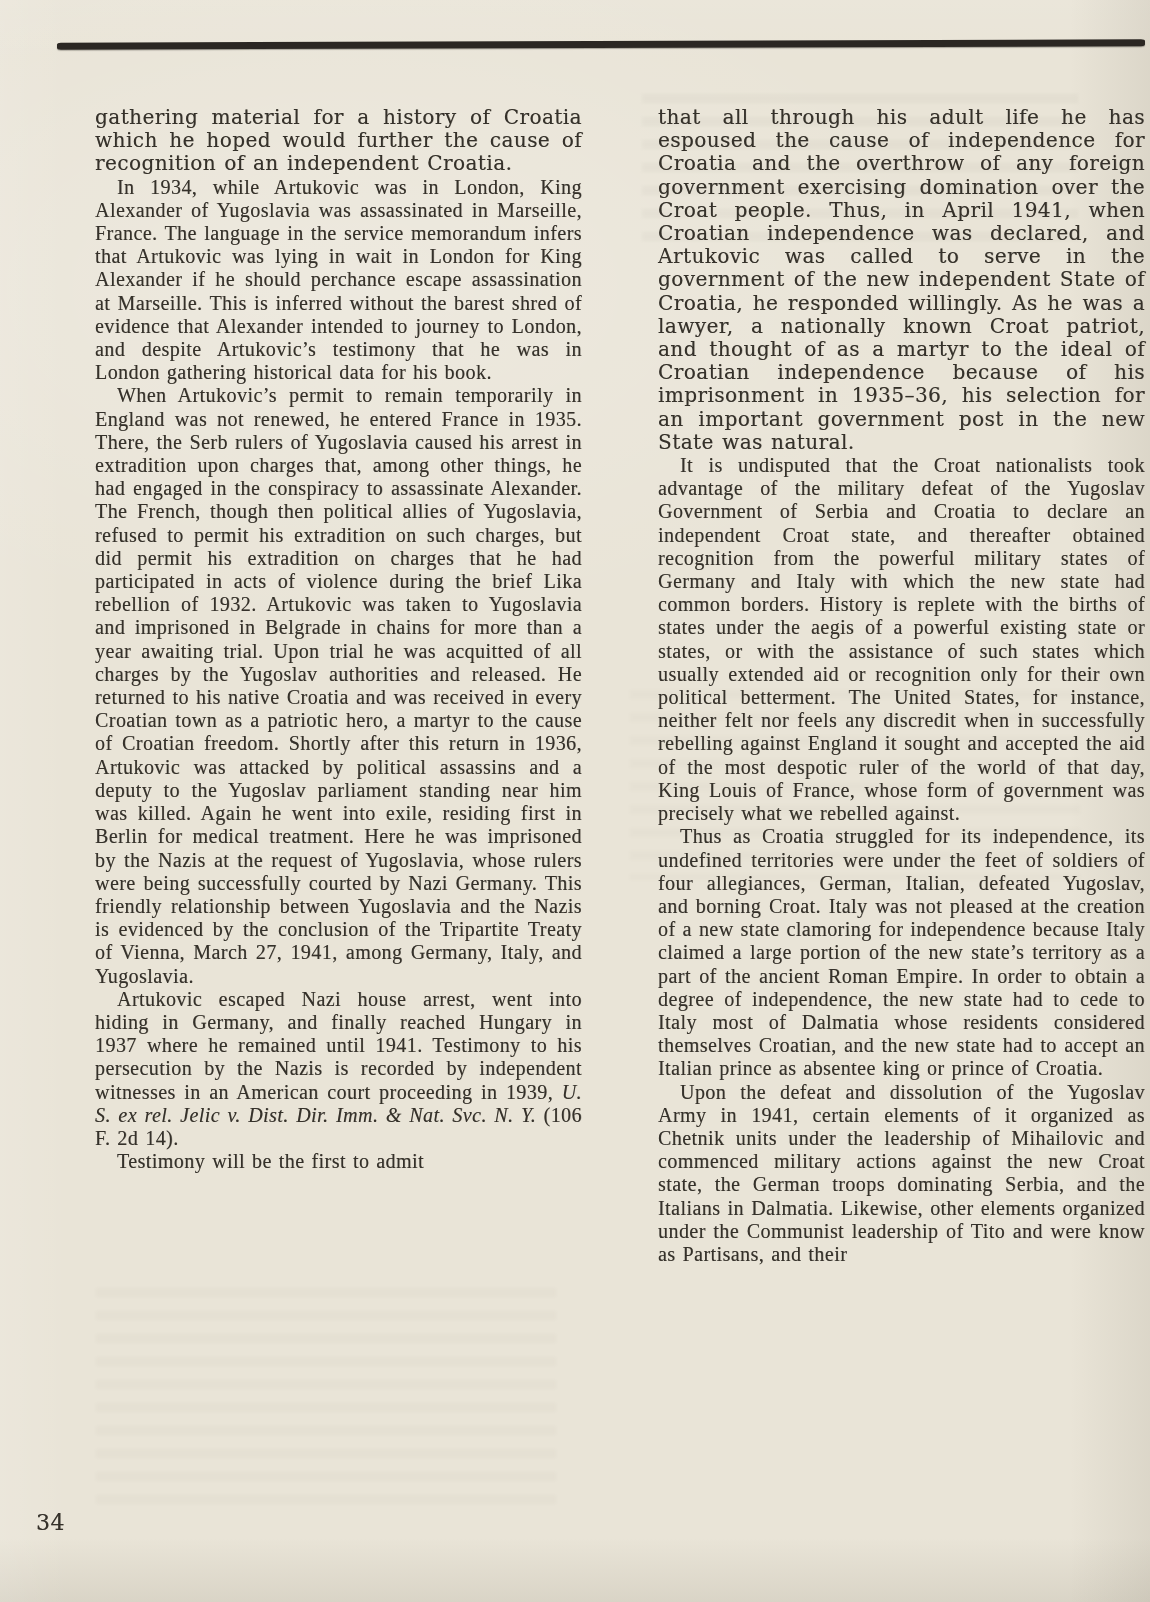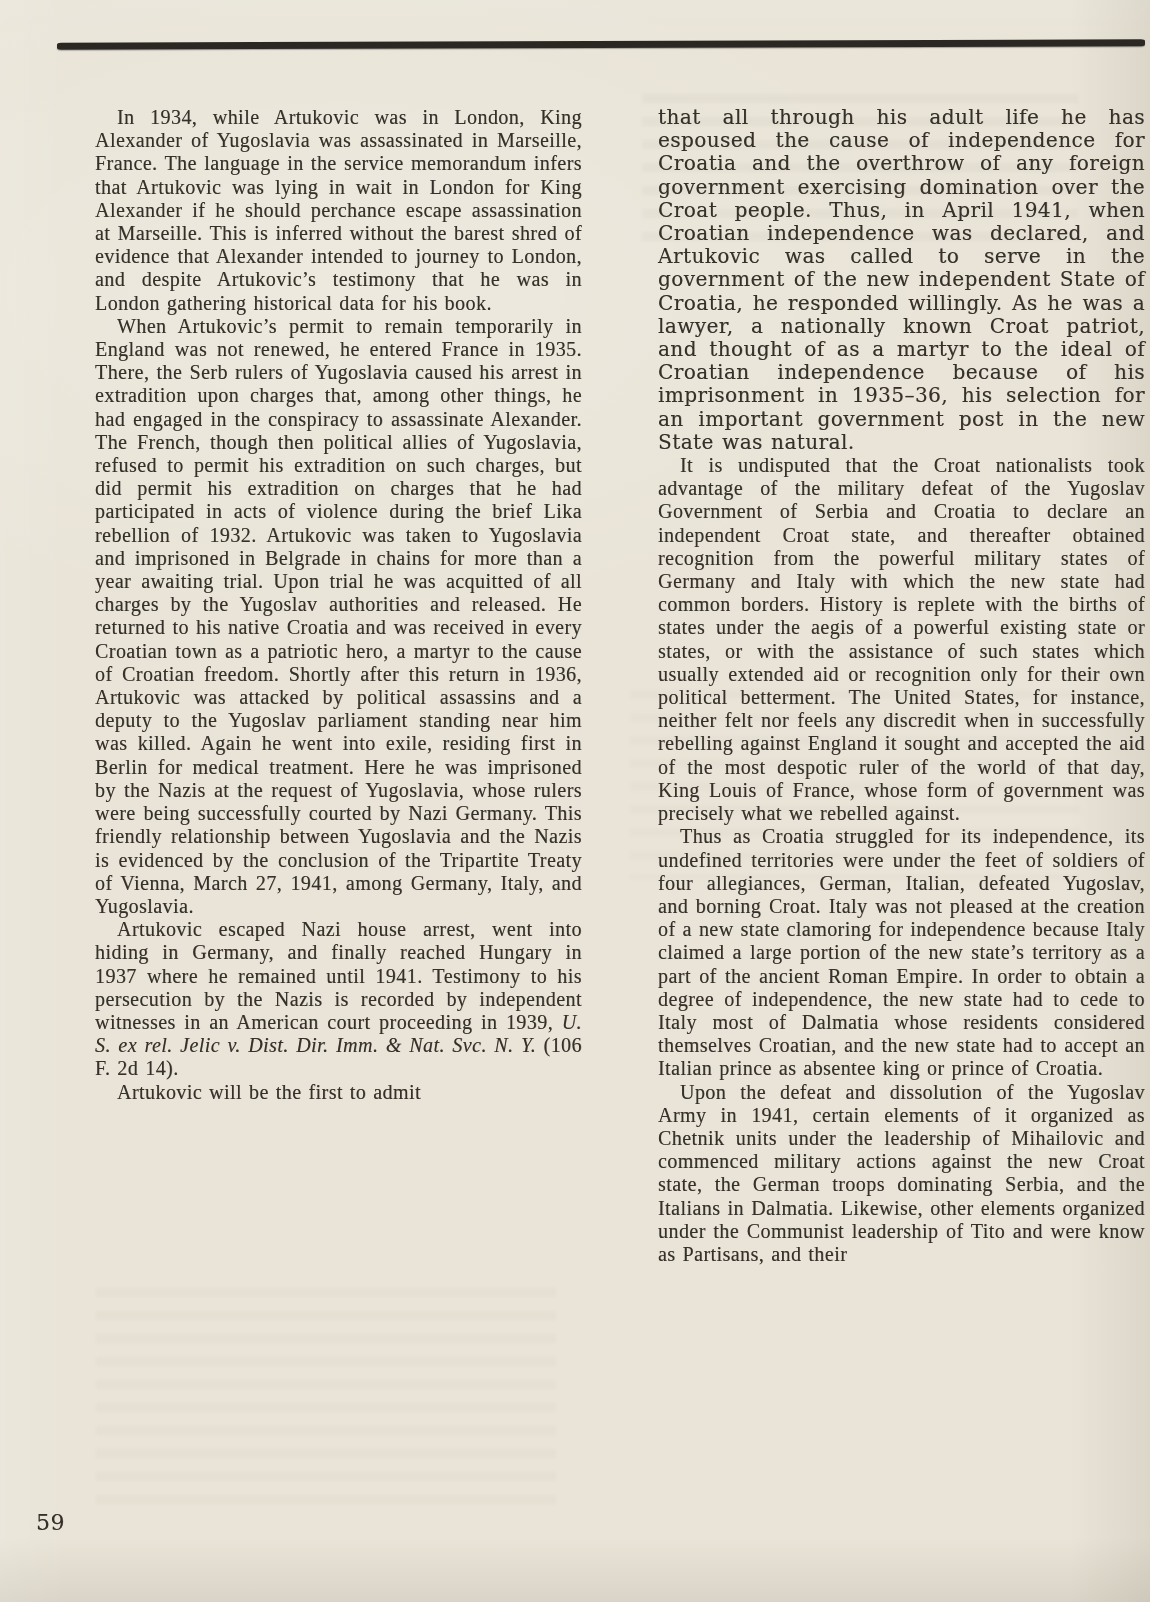--- a/index.html
+++ b/index.html
@@ -79,28 +79,29 @@
 
 <div class="page">
 
   <div class="top-rule"></div>
 
   <div class="ghost ghost-1"></div>
   <div class="ghost ghost-2"></div>
   <div class="ghost ghost-3"></div>
 
   <div class="col col-left">
+    <p class="para">gathering material for a history of Croatia which he hoped would further the cause of recognition of an independent Croatia.</p>
     <p class="para indent">In 1934, while Artukovic was in London, King Alexander of Yugoslavia was assassinated in Marseille, France. The language in the service memorandum infers that Artukovic was lying in wait in London for King Alexander if he should perchance escape assassination at Marseille. This is inferred without the barest shred of evidence that Alexander intended to journey to London, and despite Artukovic’s testimony that he was in London gathering historical data for his book.</p>
     <p class="para indent">When Artukovic’s permit to remain temporarily in England was not renewed, he entered France in 1935. There, the Serb rulers of Yugoslavia caused his arrest in extradition upon charges that, among other things, he had engaged in the conspiracy to assassinate Alexander. The French, though then political allies of Yugoslavia, refused to permit his extradition on such charges, but did permit his extradition on charges that he had participated in acts of violence during the brief Lika rebellion of 1932. Artukovic was taken to Yugoslavia and imprisoned in Belgrade in chains for more than a year awaiting trial. Upon trial he was acquitted of all charges by the Yugoslav authorities and released. He returned to his native Croatia and was received in every Croatian town as a patriotic hero, a martyr to the cause of Croatian freedom. Shortly after this return in 1936, Artukovic was attacked by political assassins and a deputy to the Yugoslav parliament standing near him was killed. Again he went into exile, residing first in Berlin for medical treatment. Here he was imprisoned by the Nazis at the request of Yugoslavia, whose rulers were being successfully courted by Nazi Germany. This friendly relationship between Yugoslavia and the Nazis is evidenced by the conclusion of the Tripartite Treaty of Vienna, March 27, 1941, among Germany, Italy, and Yugoslavia.</p>
     <p class="para indent"><span>Artukovic escaped Nazi house arrest, went into hiding in Germany, and finally reached Hungary in 1937 where he remained until 1941. Testimony to his persecution by the Nazis is recorded by independent witnesses in an American court proceeding in 1939, </span><span class="cite">U. S. ex rel. Jelic v. Dist. Dir. Imm. &amp; Nat. Svc. N. Y.</span><span> (106 F. 2d 14).</span></p>
-    <p class="para indent">Artukovic will be the first to admit</p>
+    <p class="para indent">Testimony will be the first to admit</p>
   </div>
 
   <div class="col col-right">
     <p class="para">that all through his adult life he has espoused the cause of independence for Croatia and the overthrow of any foreign government exercising domination over the Croat people. Thus, in April 1941, when Croatian independence was declared, and Artukovic was called to serve in the government of the new independent State of Croatia, he responded willingly. As he was a lawyer, a nationally known Croat patriot, and thought of as a martyr to the ideal of Croatian independence because of his imprisonment in 1935–36, his selection for an important government post in the new State was natural.</p>
     <p class="para indent">It is undisputed that the Croat nationalists took advantage of the military defeat of the Yugoslav Government of Serbia and Croatia to declare an independent Croat state, and thereafter obtained recognition from the powerful military states of Germany and Italy with which the new state had common borders. History is replete with the births of states under the aegis of a powerful existing state or states, or with the assistance of such states which usually extended aid or recognition only for their own political betterment. The United States, for instance, neither felt nor feels any discredit when in successfully rebelling against England it sought and accepted the aid of the most despotic ruler of the world of that day, King Louis of France, whose form of government was precisely what we rebelled against.</p>
     <p class="para indent">Thus as Croatia struggled for its independence, its undefined territories were under the feet of soldiers of four allegiances, German, Italian, defeated Yugoslav, and borning Croat. Italy was not pleased at the creation of a new state clamoring for independence because Italy claimed a large portion of the new state’s territory as a part of the ancient Roman Empire. In order to obtain a degree of independence, the new state had to cede to Italy most of Dalmatia whose residents considered themselves Croatian, and the new state had to accept an Italian prince as absentee king or prince of Croatia.</p>
     <p class="para indent">Upon the defeat and dissolution of the Yugoslav Army in 1941, certain elements of it organized as Chetnik units under the leadership of Mihailovic and commenced military actions against the new Croat state, the German troops dominating Serbia, and the Italians in Dalmatia. Likewise, other elements organized under the Communist leadership of Tito and were know as Partisans, and their</p>
   </div>
 
-  <div class="pagenum">59</div>
+  <div class="pagenum">34</div>
 
 </div>
 
 </body></html>

